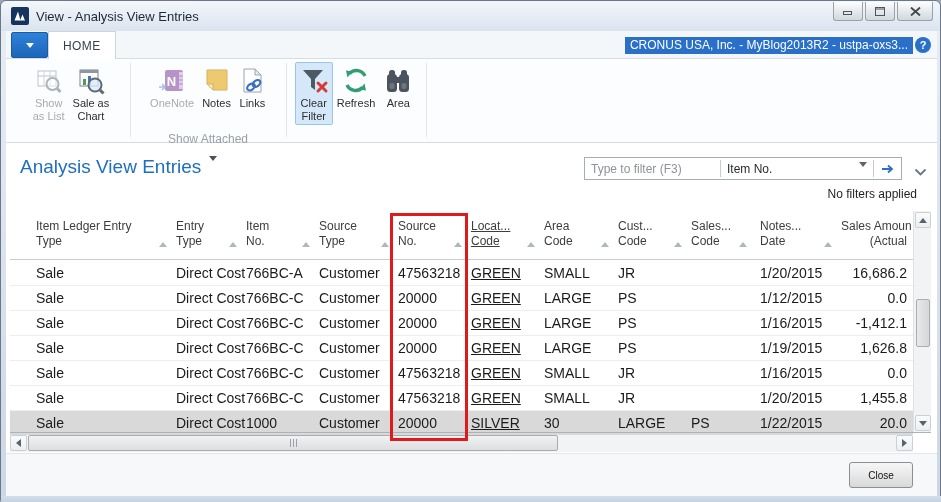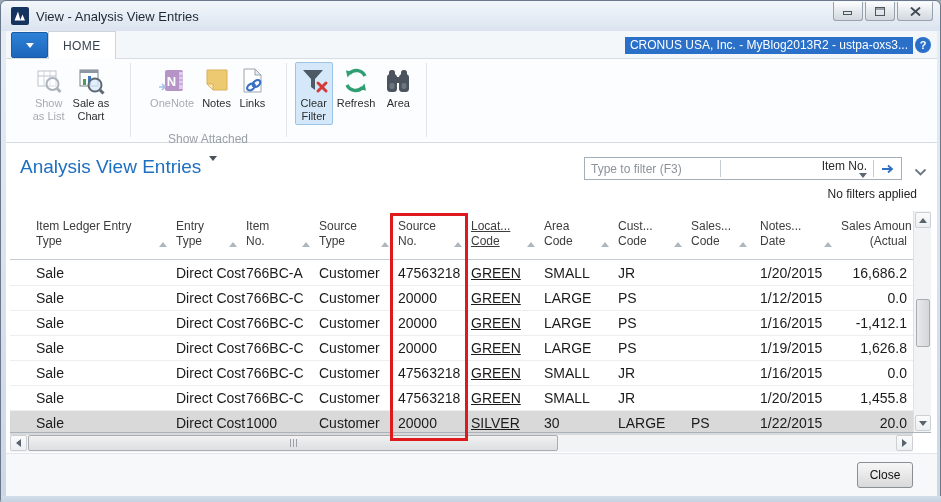--- a/index.html
+++ b/index.html
@@ -39,21 +39,21 @@
   .rsep{position:absolute;top:4px;width:1px;height:74px;background:#e1e5ea;}
   
   .page{position:absolute;left:5px;top:142px;width:931px;height:310px;background:#fff;}
   .page-title{position:absolute;left:14px;top:13px;font-size:19px;color:var(--accent_blue);display:flex;}
   .page-title .caret{margin-left:8px;width:0;height:0;border-left:4px solid transparent;border-right:4px solid transparent;border-top:5px solid #4a525b;}
   .filterbox{position:absolute;left:578px;top:14px;width:318px;height:23px;border:1px solid #a3aebb;background:#fff;
              display:flex;align-items:center;box-sizing:border-box;}
   .finput{flex:1;min-width:0;border:none;outline:none;font-size:12px;padding:0 6px;font-family:inherit;color:#333;}
   .finput::placeholder{color:#8d939a;opacity:1;}
   .fdiv{width:1px;height:17px;background:#c6ccd3;}
-  .ffield{width:152px;display:flex;align-items:flex-end;font-size:12px;color:#2b2b2b;padding:0 6px;box-sizing:border-box;flex-direction:column;}
+  .ffield{width:152px;display:flex;align-items:flex-start;font-size:12px;color:#2b2b2b;padding:0 6px;box-sizing:border-box;}
   .ffield .name{flex:1;}
   .fcaret{width:0;height:0;border-left:4px solid transparent;border-right:4px solid transparent;border-top:5px solid #5c6670;}
   .fgo{width:27px;display:flex;align-items:center;justify-content:center;}
   .chevron{position:absolute;left:908px;top:20px;}
   .filter-status{position:absolute;right:20px;top:44px;font-size:12px;color:#1f1f1f;}
   
   .thead{position:absolute;left:4px;top:68px;width:903px;display:flex;align-items:flex-start;height:49px;
          border-bottom:1px solid #c7ccd3;box-sizing:border-box;padding-top:8px;font-size:12px;color:#3d3d3d;}
   .hcell{position:relative;box-sizing:border-box;overflow:hidden;white-space:nowrap;height:100%;}
   .hcell .l1,.hcell .l2{display:block;line-height:15px;}
@@ -79,22 +79,22 @@
   .hthumb{position:absolute;left:18px;top:0;width:530px;height:16px;background:linear-gradient(#f2f2f2,#dcdee0);border:1px solid #a9adb2;border-radius:2px;
           display:flex;align-items:center;justify-content:center;box-sizing:border-box;}
   .grip{display:flex;gap:2px;}
   .grip i{display:block;width:1px;height:8px;background:#9aa0a6;}
   .arr-up{width:0;height:0;border-left:4px solid transparent;border-right:4px solid transparent;border-bottom:5px solid #57636e;}
   .arr-dn{width:0;height:0;border-left:4px solid transparent;border-right:4px solid transparent;border-top:5px solid #57636e;}
   .arr-lt{width:0;height:0;border-top:4px solid transparent;border-bottom:4px solid transparent;border-right:5px solid #57636e;}
   .arr-rt{width:0;height:0;border-top:4px solid transparent;border-bottom:4px solid transparent;border-left:5px solid #57636e;}
   
   .footer{position:absolute;left:5px;top:452px;width:931px;height:43px;background:#f7f8f9;border-top:1px solid #e3e6ea;box-sizing:border-box;}
-  .close-btn{position:absolute;right:24px;top:8px;width:56px;height:26px;border:1px solid #8a8f94;border-radius:3px;
-             background:linear-gradient(#f6f6f6,#e9e9e9 48%,#d8d8d8);font-size:12px;color:#111;
+  .close-btn{position:absolute;right:24px;top:8px;width:64px;height:26px;border:1px solid #8a8f94;border-radius:3px;
+             background:linear-gradient(#f6f6f6,#e9e9e9 48%,#d8d8d8);font-size:10px;color:#111;
              display:flex;align-items:center;justify-content:center;font-family:inherit;}
   .bottom-frame{position:absolute;left:0;top:495px;width:941px;height:7px;background:linear-gradient(#d4deea,#c3d0df);border-radius:0 0 3px 3px;}
   
   .redbox{position:absolute;left:389px;top:212px;width:78px;height:228px;border:3px solid var(--annotation_red);box-sizing:border-box;pointer-events:none;z-index:50;}
 </style>
 </head>
 <body>
 
 <div class="window">
 

